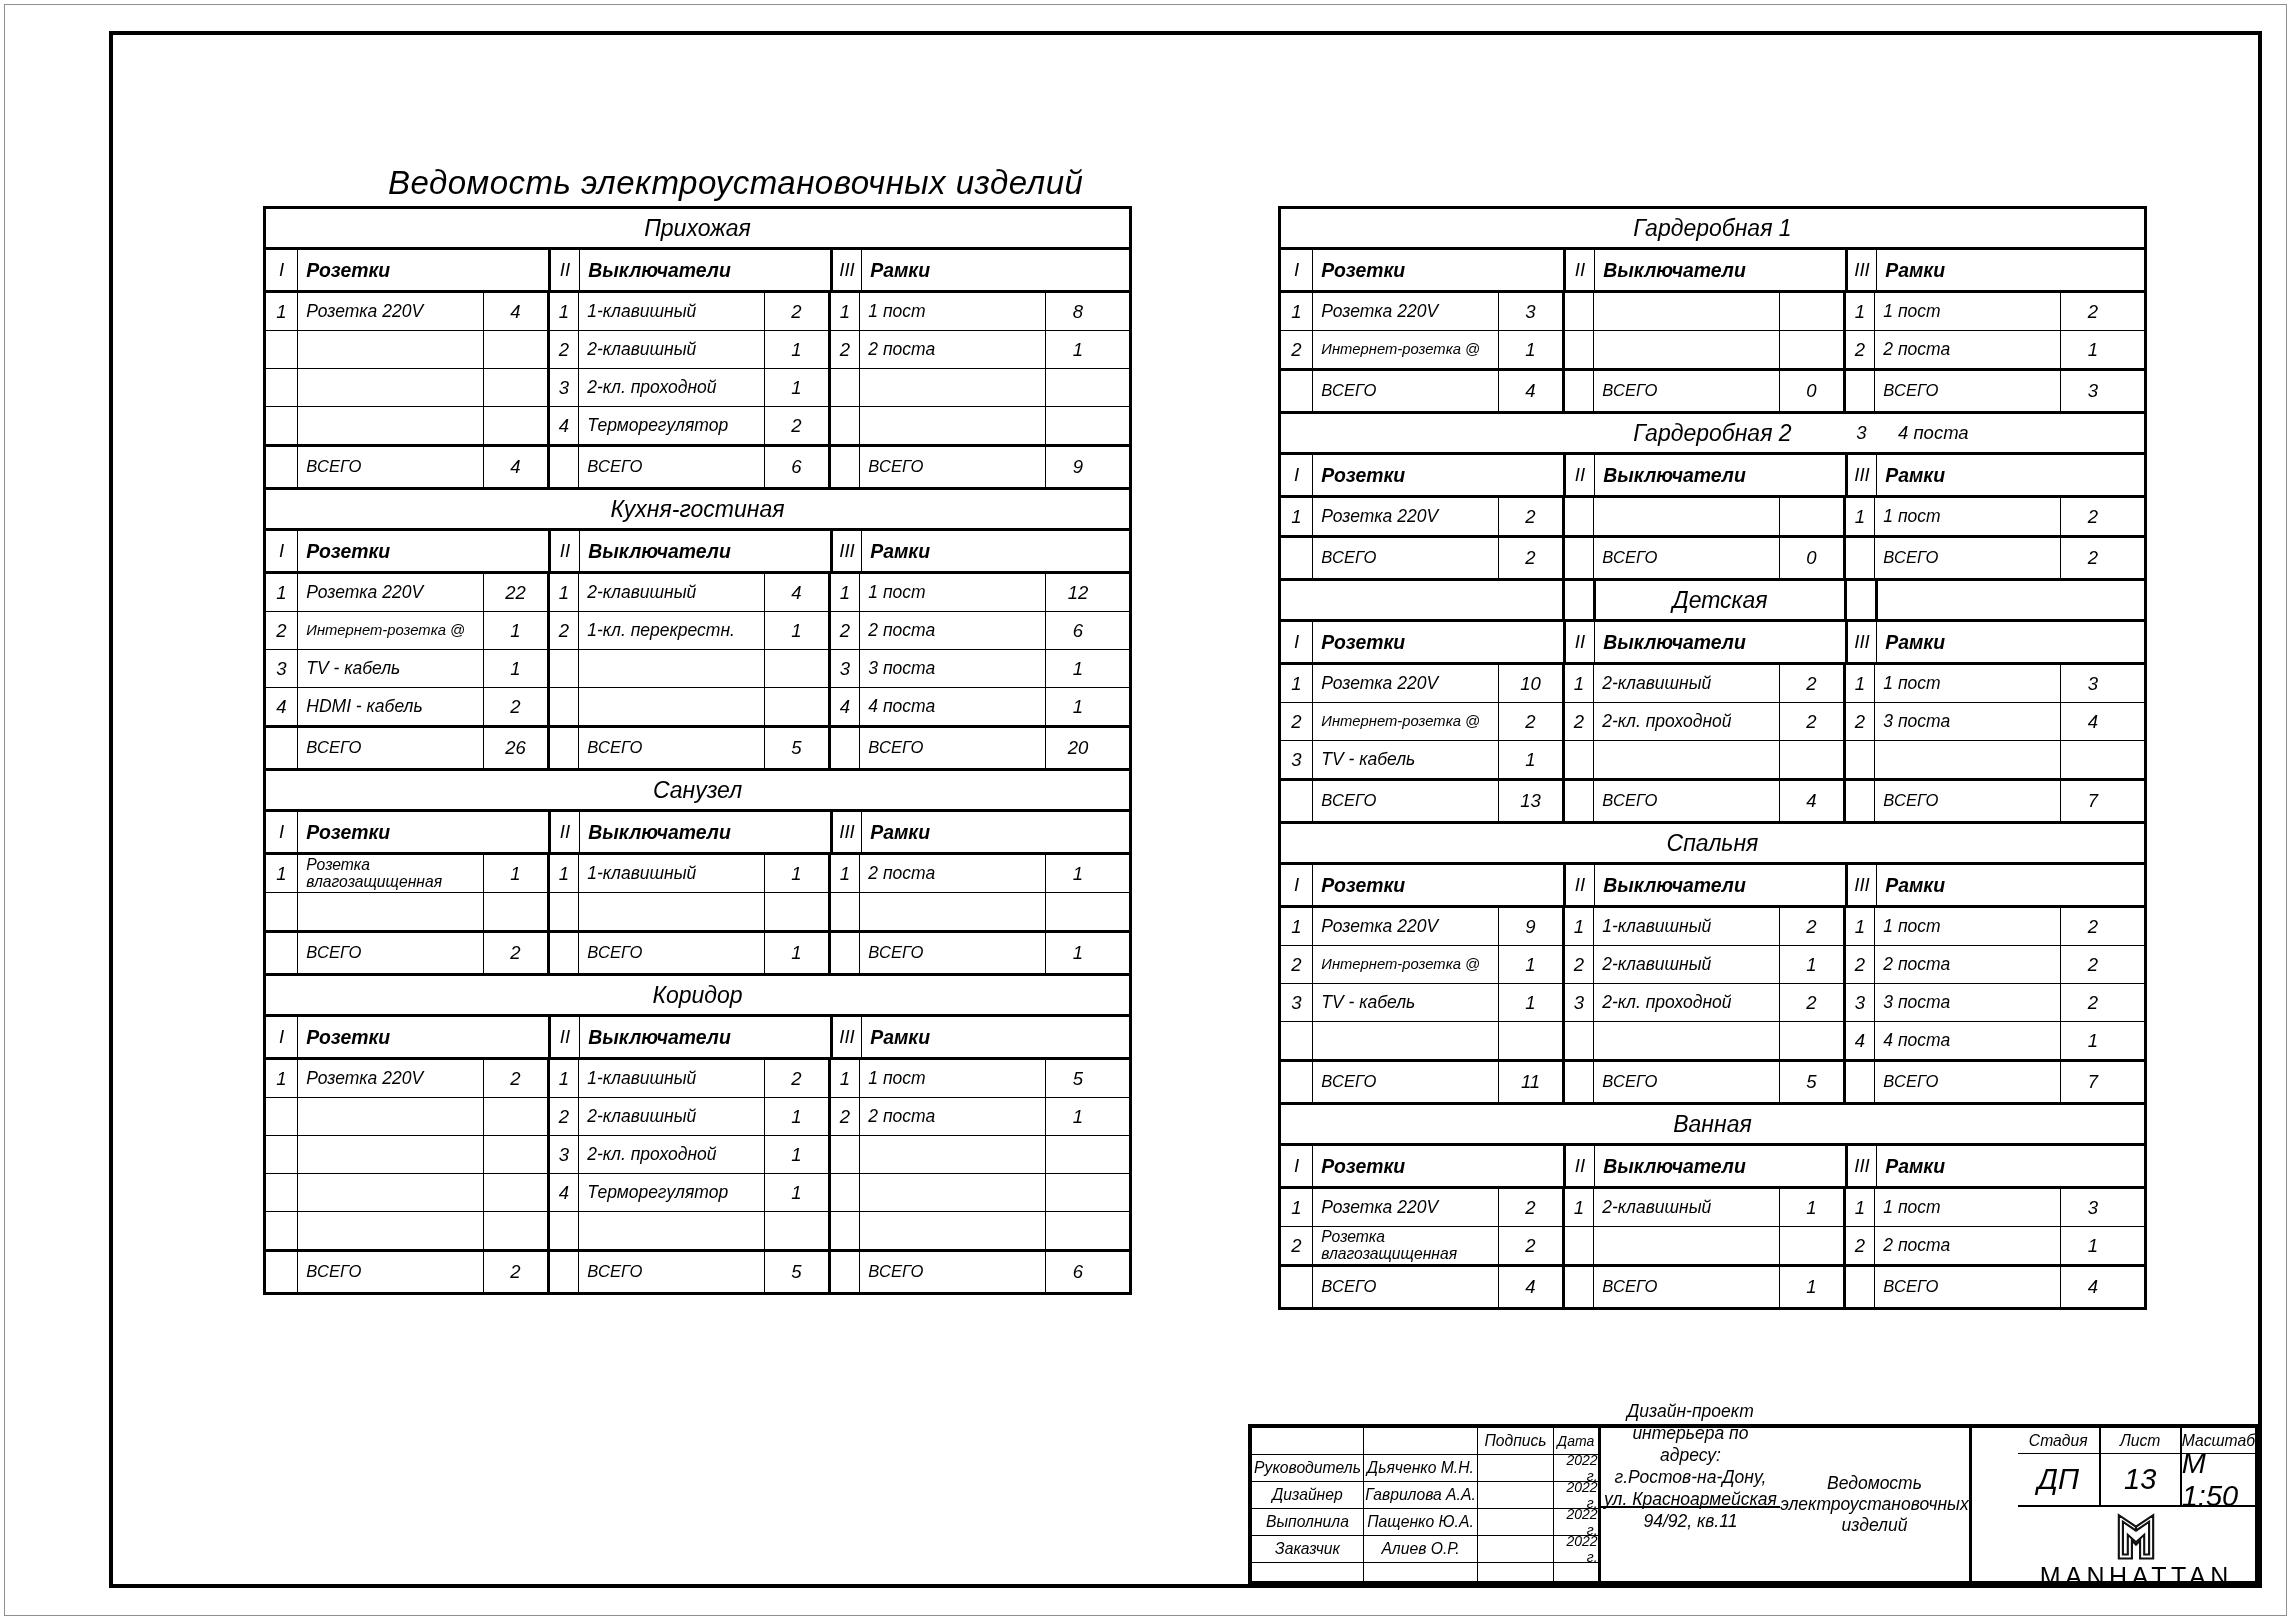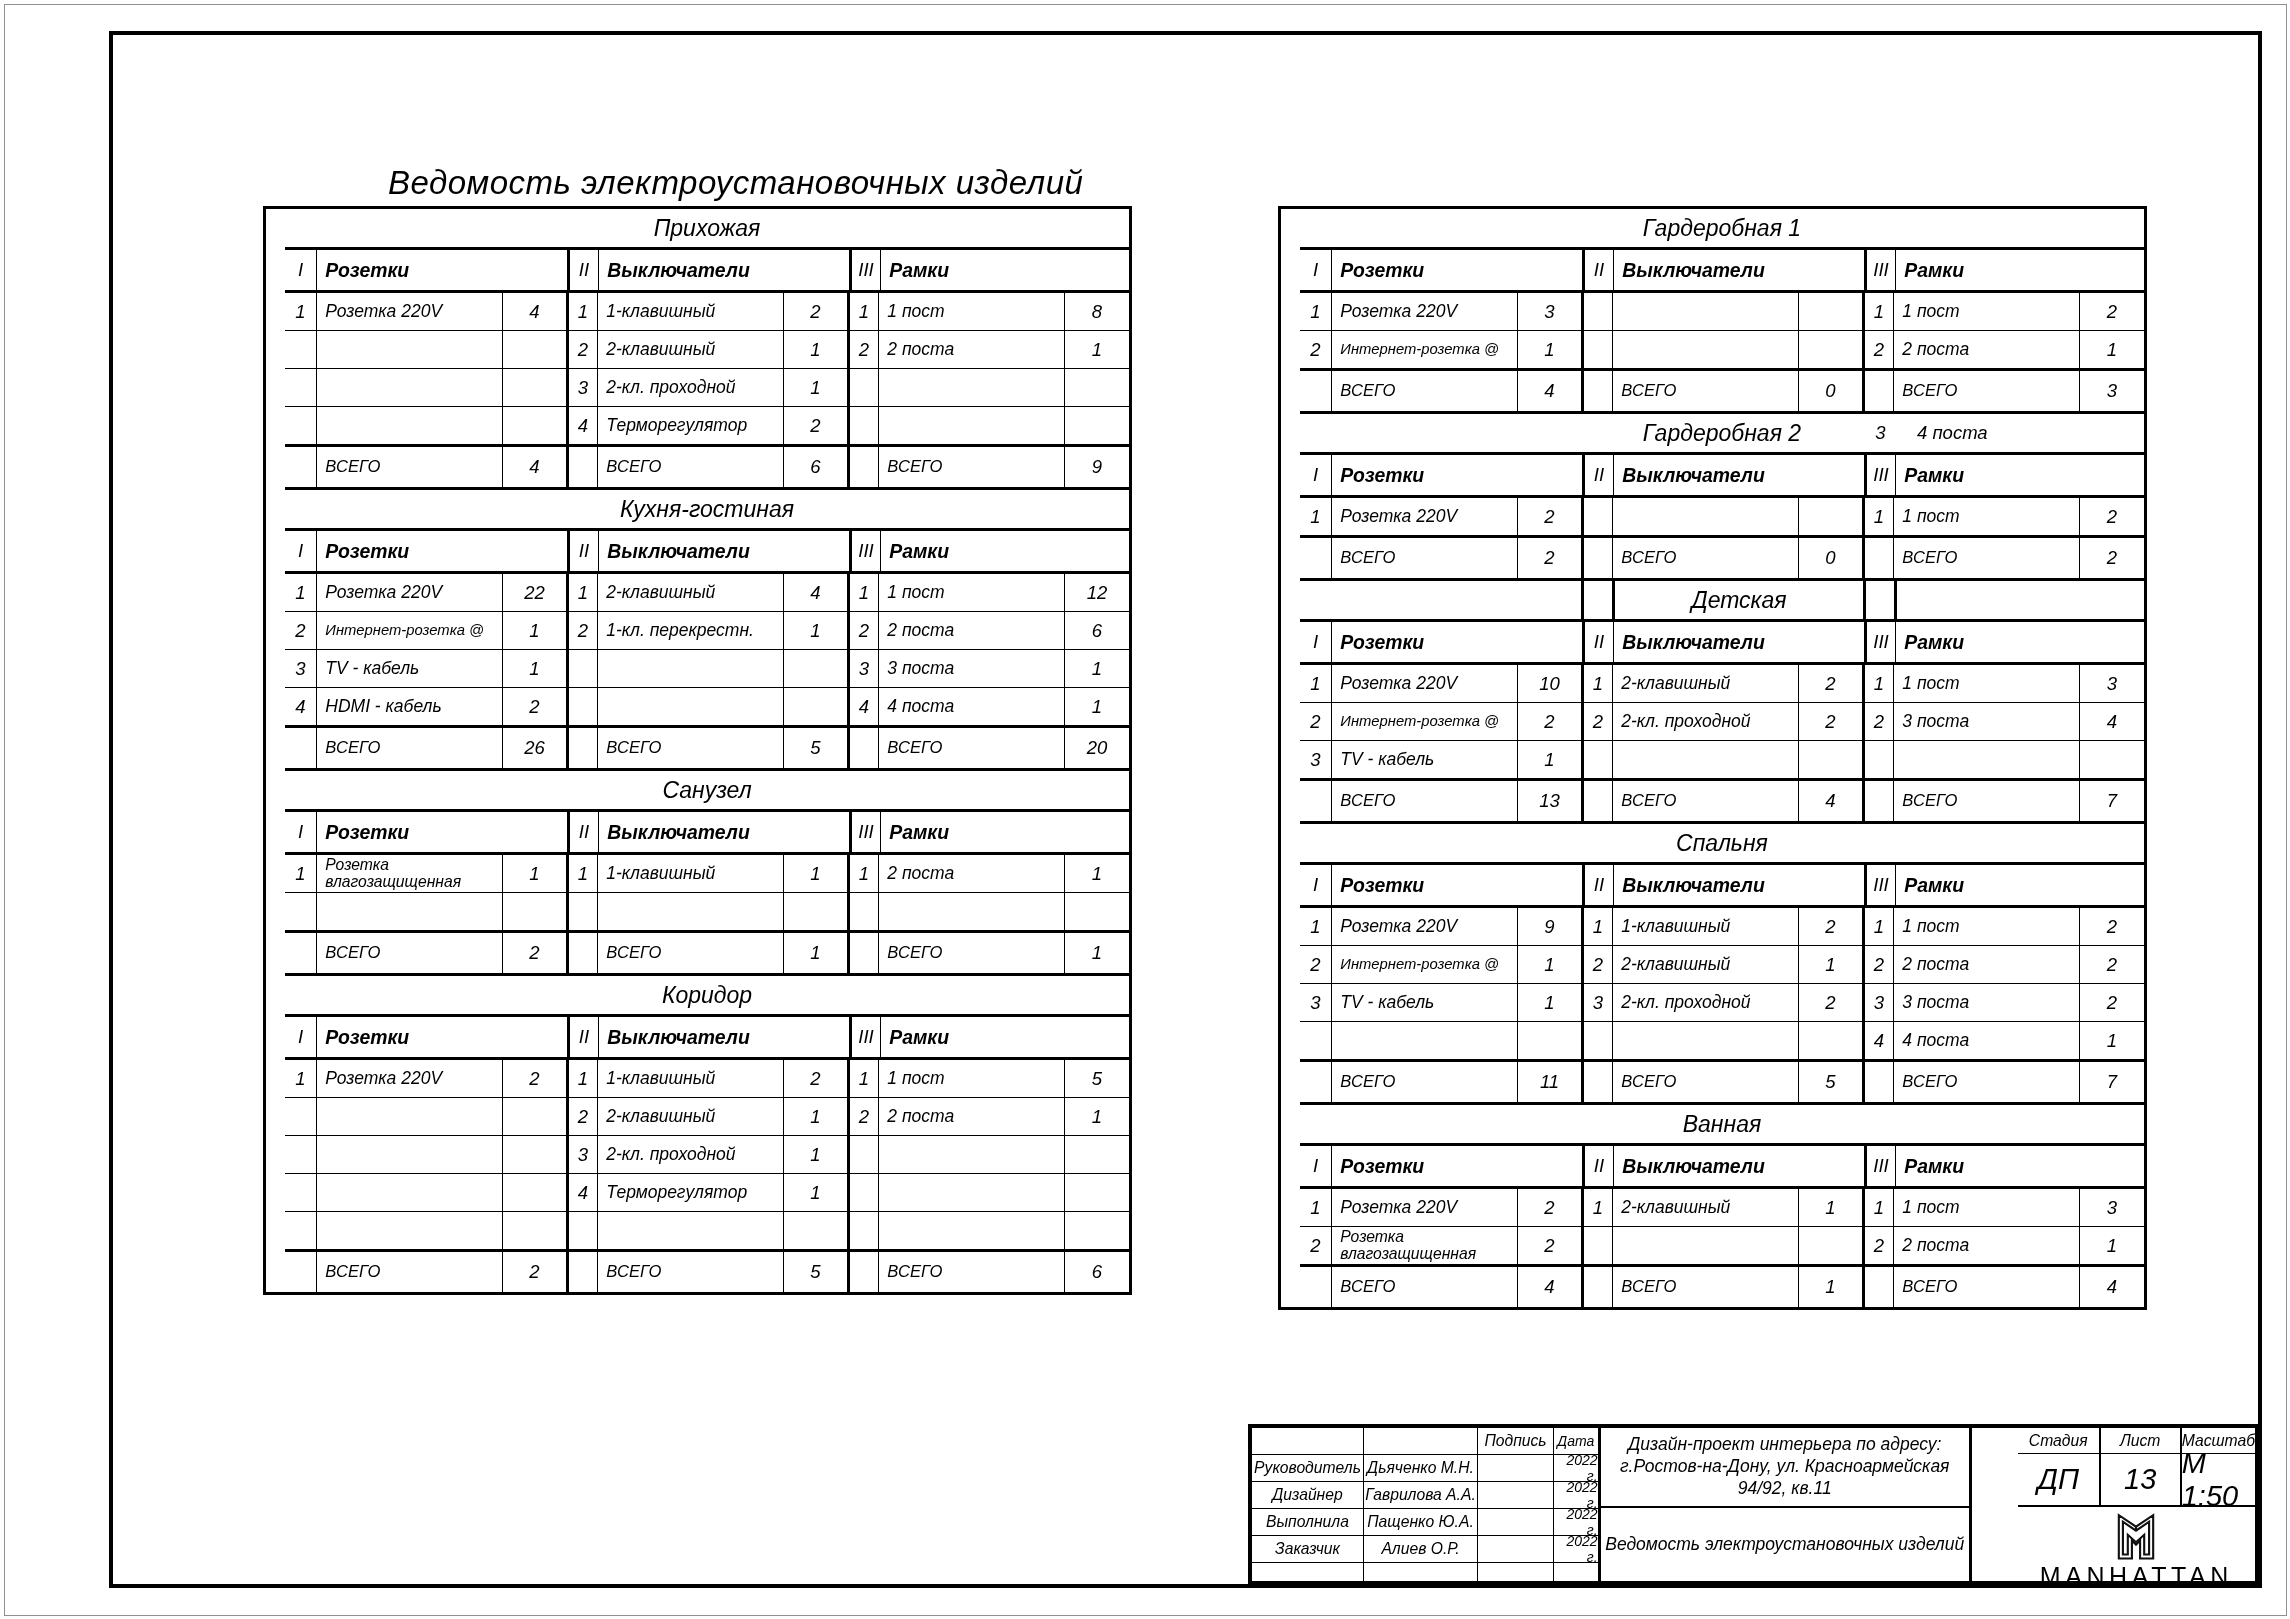--- a/index.html
+++ b/index.html
@@ -3,21 +3,21 @@
 <meta charset="utf-8">
 <style>
   html,body{margin:0;padding:0;background:#fff;}
   .page{position:relative;width:2291px;height:1620px;background:#fff;overflow:hidden;
         font-family:"Liberation Sans",sans-serif;color:#000;}
   .page-border{position:absolute;inset:3.7px;border:1.8px solid #8f8f8f;pointer-events:none;}
   .frame{position:absolute;left:109px;top:31px;width:2145px;height:1549px;border:4.6px solid #000;}
   .doc-title{position:absolute;left:388px;top:164px;font-size:33px;font-style:italic;letter-spacing:0.5px;}
 
   
-  .stack{position:absolute;width:869px;border:3.7px solid #000;box-sizing:border-box;padding-left:19px;}
+  .stack{position:absolute;width:869px;border:3.7px solid #000;box-sizing:border-box;}
   .stack-left{left:263px;top:206px;}
   .stack-right{left:1278px;top:206px;}
   .trow{position:relative;height:38px;border-bottom:3.7px solid #000;display:flex;align-items:center;justify-content:center;}
   .trow.tb{border-top:3.7px solid #000;}
   .ttl{font-size:23px;font-style:italic;}
   .extra-num{position:absolute;left:565px;width:31px;text-align:center;font-size:18.5px;font-style:italic;}
   .extra-name{position:absolute;left:617px;font-size:18.5px;font-style:italic;}
   .grid{display:grid;}
   .hdr{grid-template-columns:31px 251px 31px 251px 31px 253px;height:40px;border-bottom:3.7px solid #000;}
   .drow{grid-template-columns:31px 186px 64px 31px 186px 64px 31px 186px 65px;height:37px;}
@@ -39,21 +39,21 @@
 
   
   .titleblock{position:absolute;left:1248px;top:1424px;width:1011px;height:161px;border:4.6px solid #000;
               box-sizing:border-box;display:flex;font-style:italic;}
   .tb-roles{width:355px;border-right:3.7px solid #000;display:grid;
             grid-template-columns:111px 114px 76px 1fr;grid-template-rows:26px 27px 27px 27px 27px 1fr;}
   .tb-roles .rc{display:flex;align-items:center;justify-content:center;font-size:15.7px;border-left:1.8px solid #000;border-top:1.8px solid #000;overflow:hidden;}
   .tb-roles .rc.fc{border-left:none;}
   .tb-roles .rc.fr{border-top:none;}
   .tb-roles .rc.date{font-size:14px;text-align:right;}
-  .tb-project{width:378px;border-right:3.7px solid #000;display:flex;flex-direction:column;}
+  .tb-project{width:378px;border-right:3.7px solid #000;display:flex;flex-direction:row;}
   .tbp-top{height:78px;border-bottom:2.8px solid #000;display:flex;flex-direction:column;align-items:center;justify-content:center;
            font-size:17.5px;text-align:center;line-height:1.25;}
   .tbp-bottom{flex:1;display:flex;align-items:center;justify-content:center;font-size:17.5px;text-align:center;}
   .tb-stage{flex:1;display:grid;grid-template-columns:81px 81px 1fr;grid-template-rows:26px 53px 1fr;padding-left:46px;}
   .tbs-h{display:flex;align-items:center;justify-content:center;font-size:15.7px;border-left:2.8px solid #000;border-bottom:1.8px solid #000;}
   .tbs-h.fc{border-left:none;}
   .tbs-v{display:flex;align-items:center;justify-content:center;font-size:29px;border-left:2.8px solid #000;border-bottom:2.8px solid #000;}
   .tbs-v.fc{border-left:none;}
   .tb-logo{grid-column:1 / 4;display:flex;flex-direction:column;align-items:center;justify-content:center;font-style:normal;}
   .brand{font-size:25px;font-weight:normal;letter-spacing:4.6px;margin-top:0.9px;}

